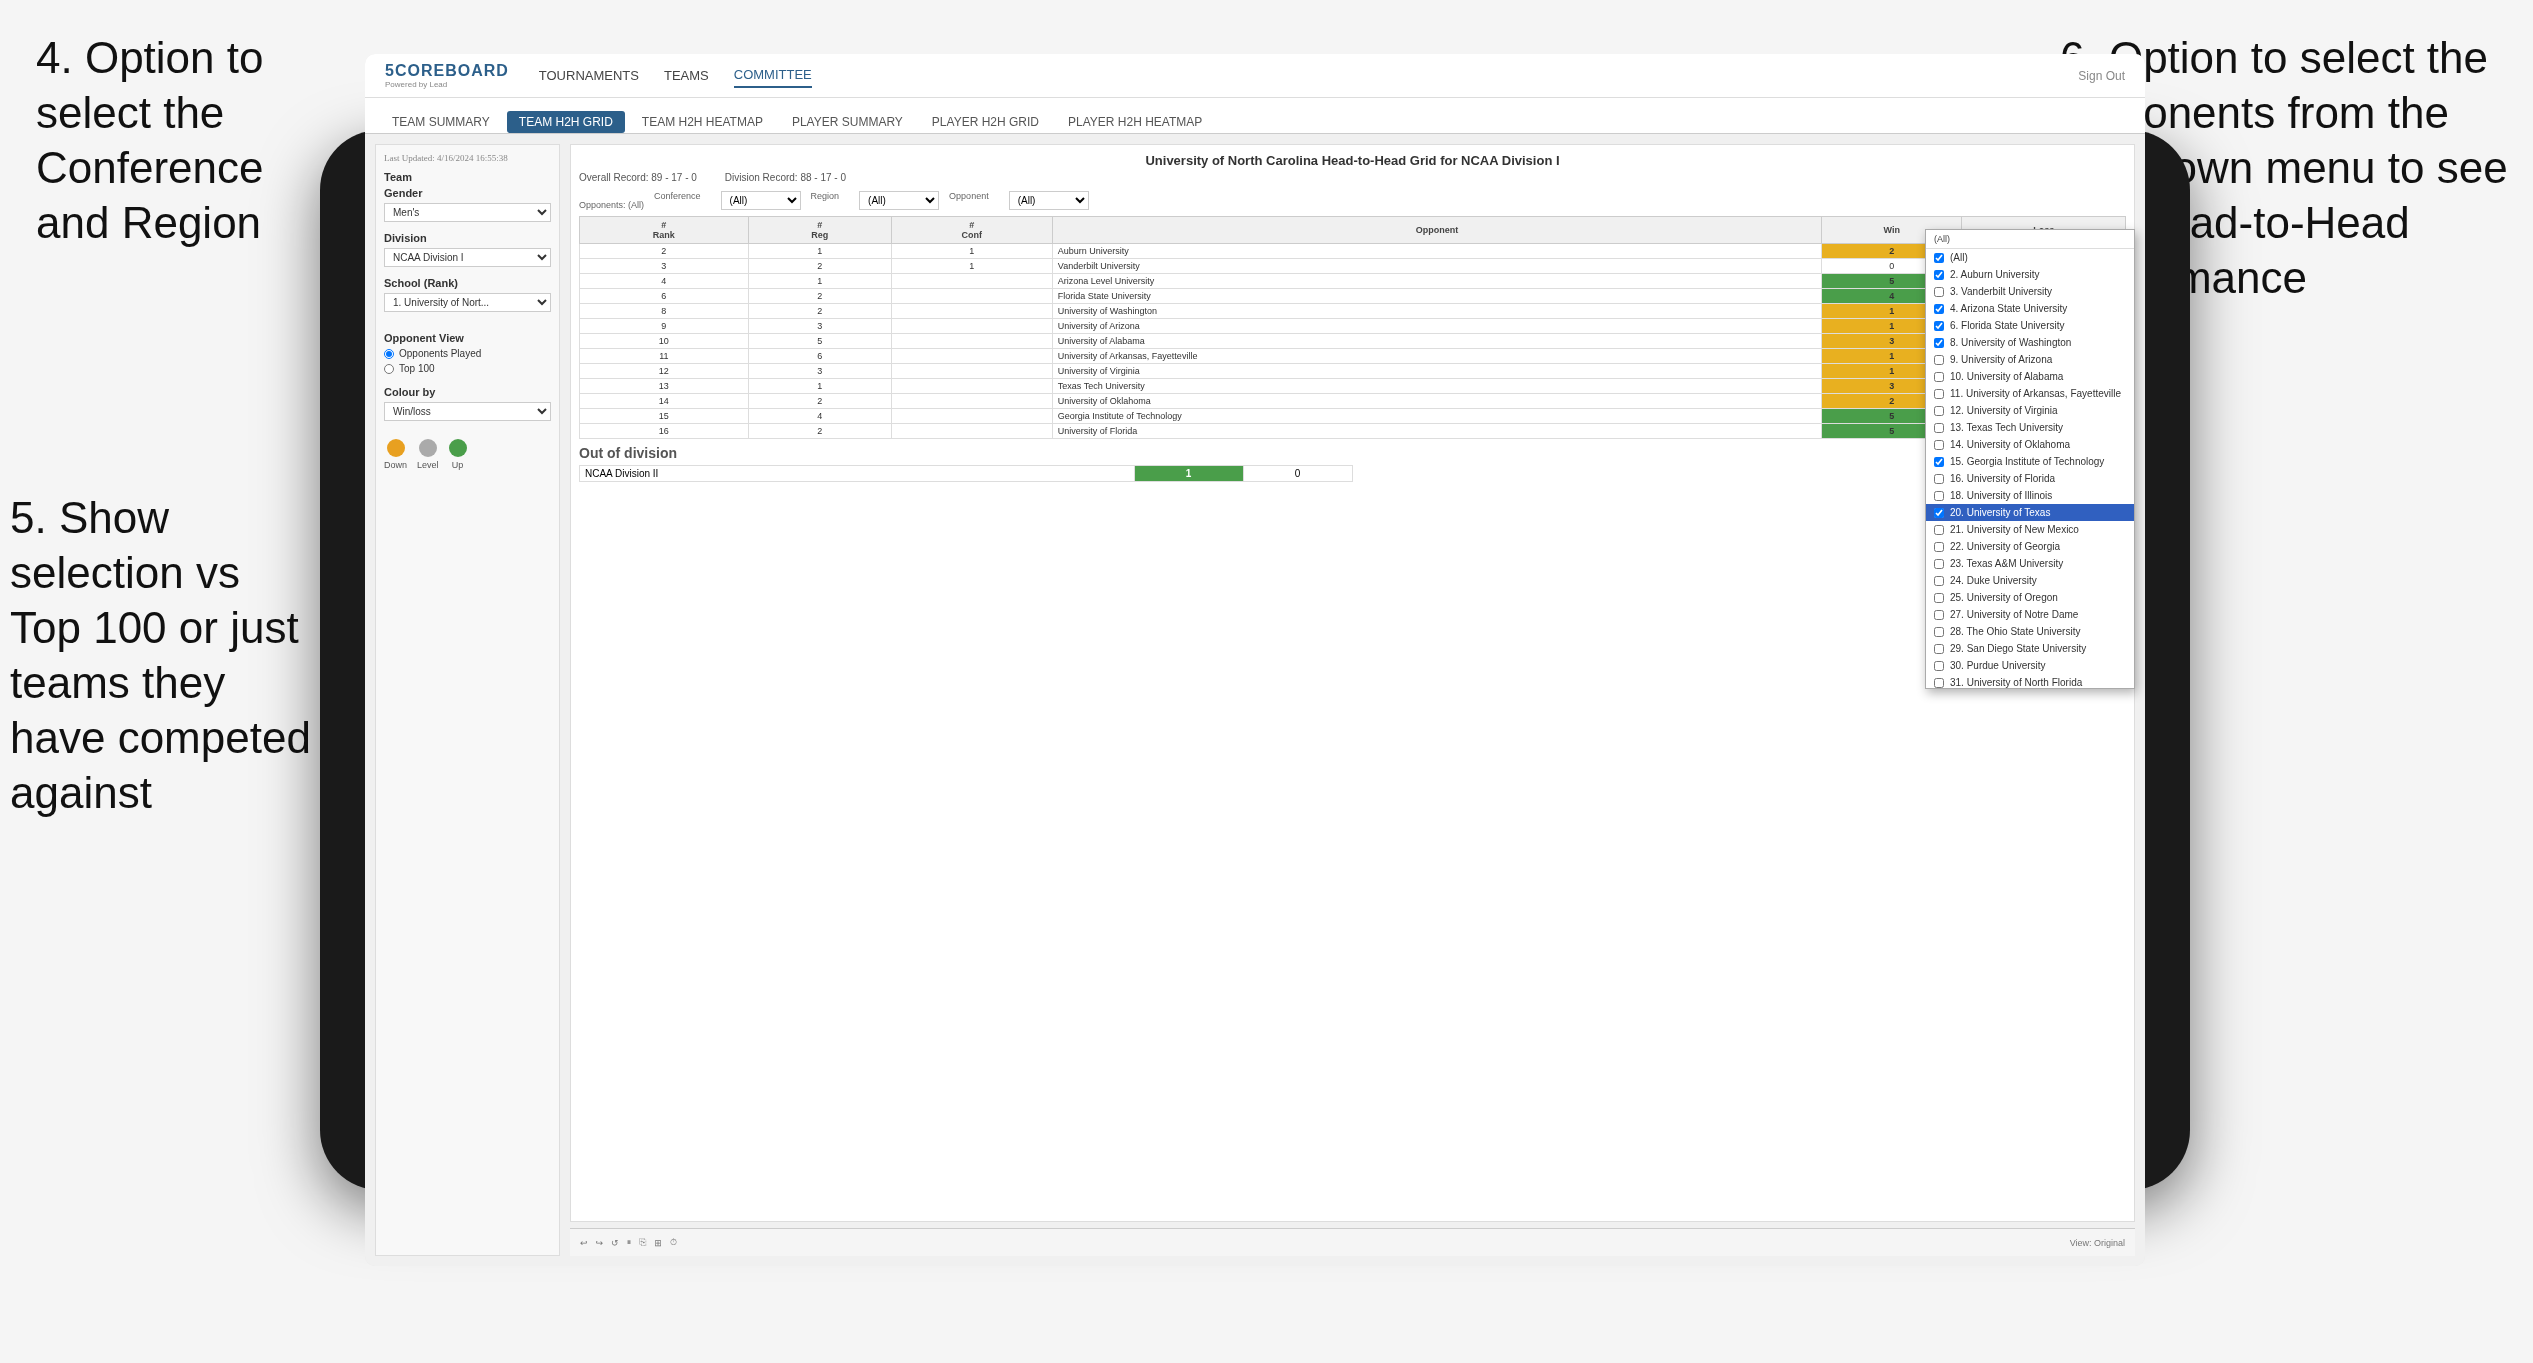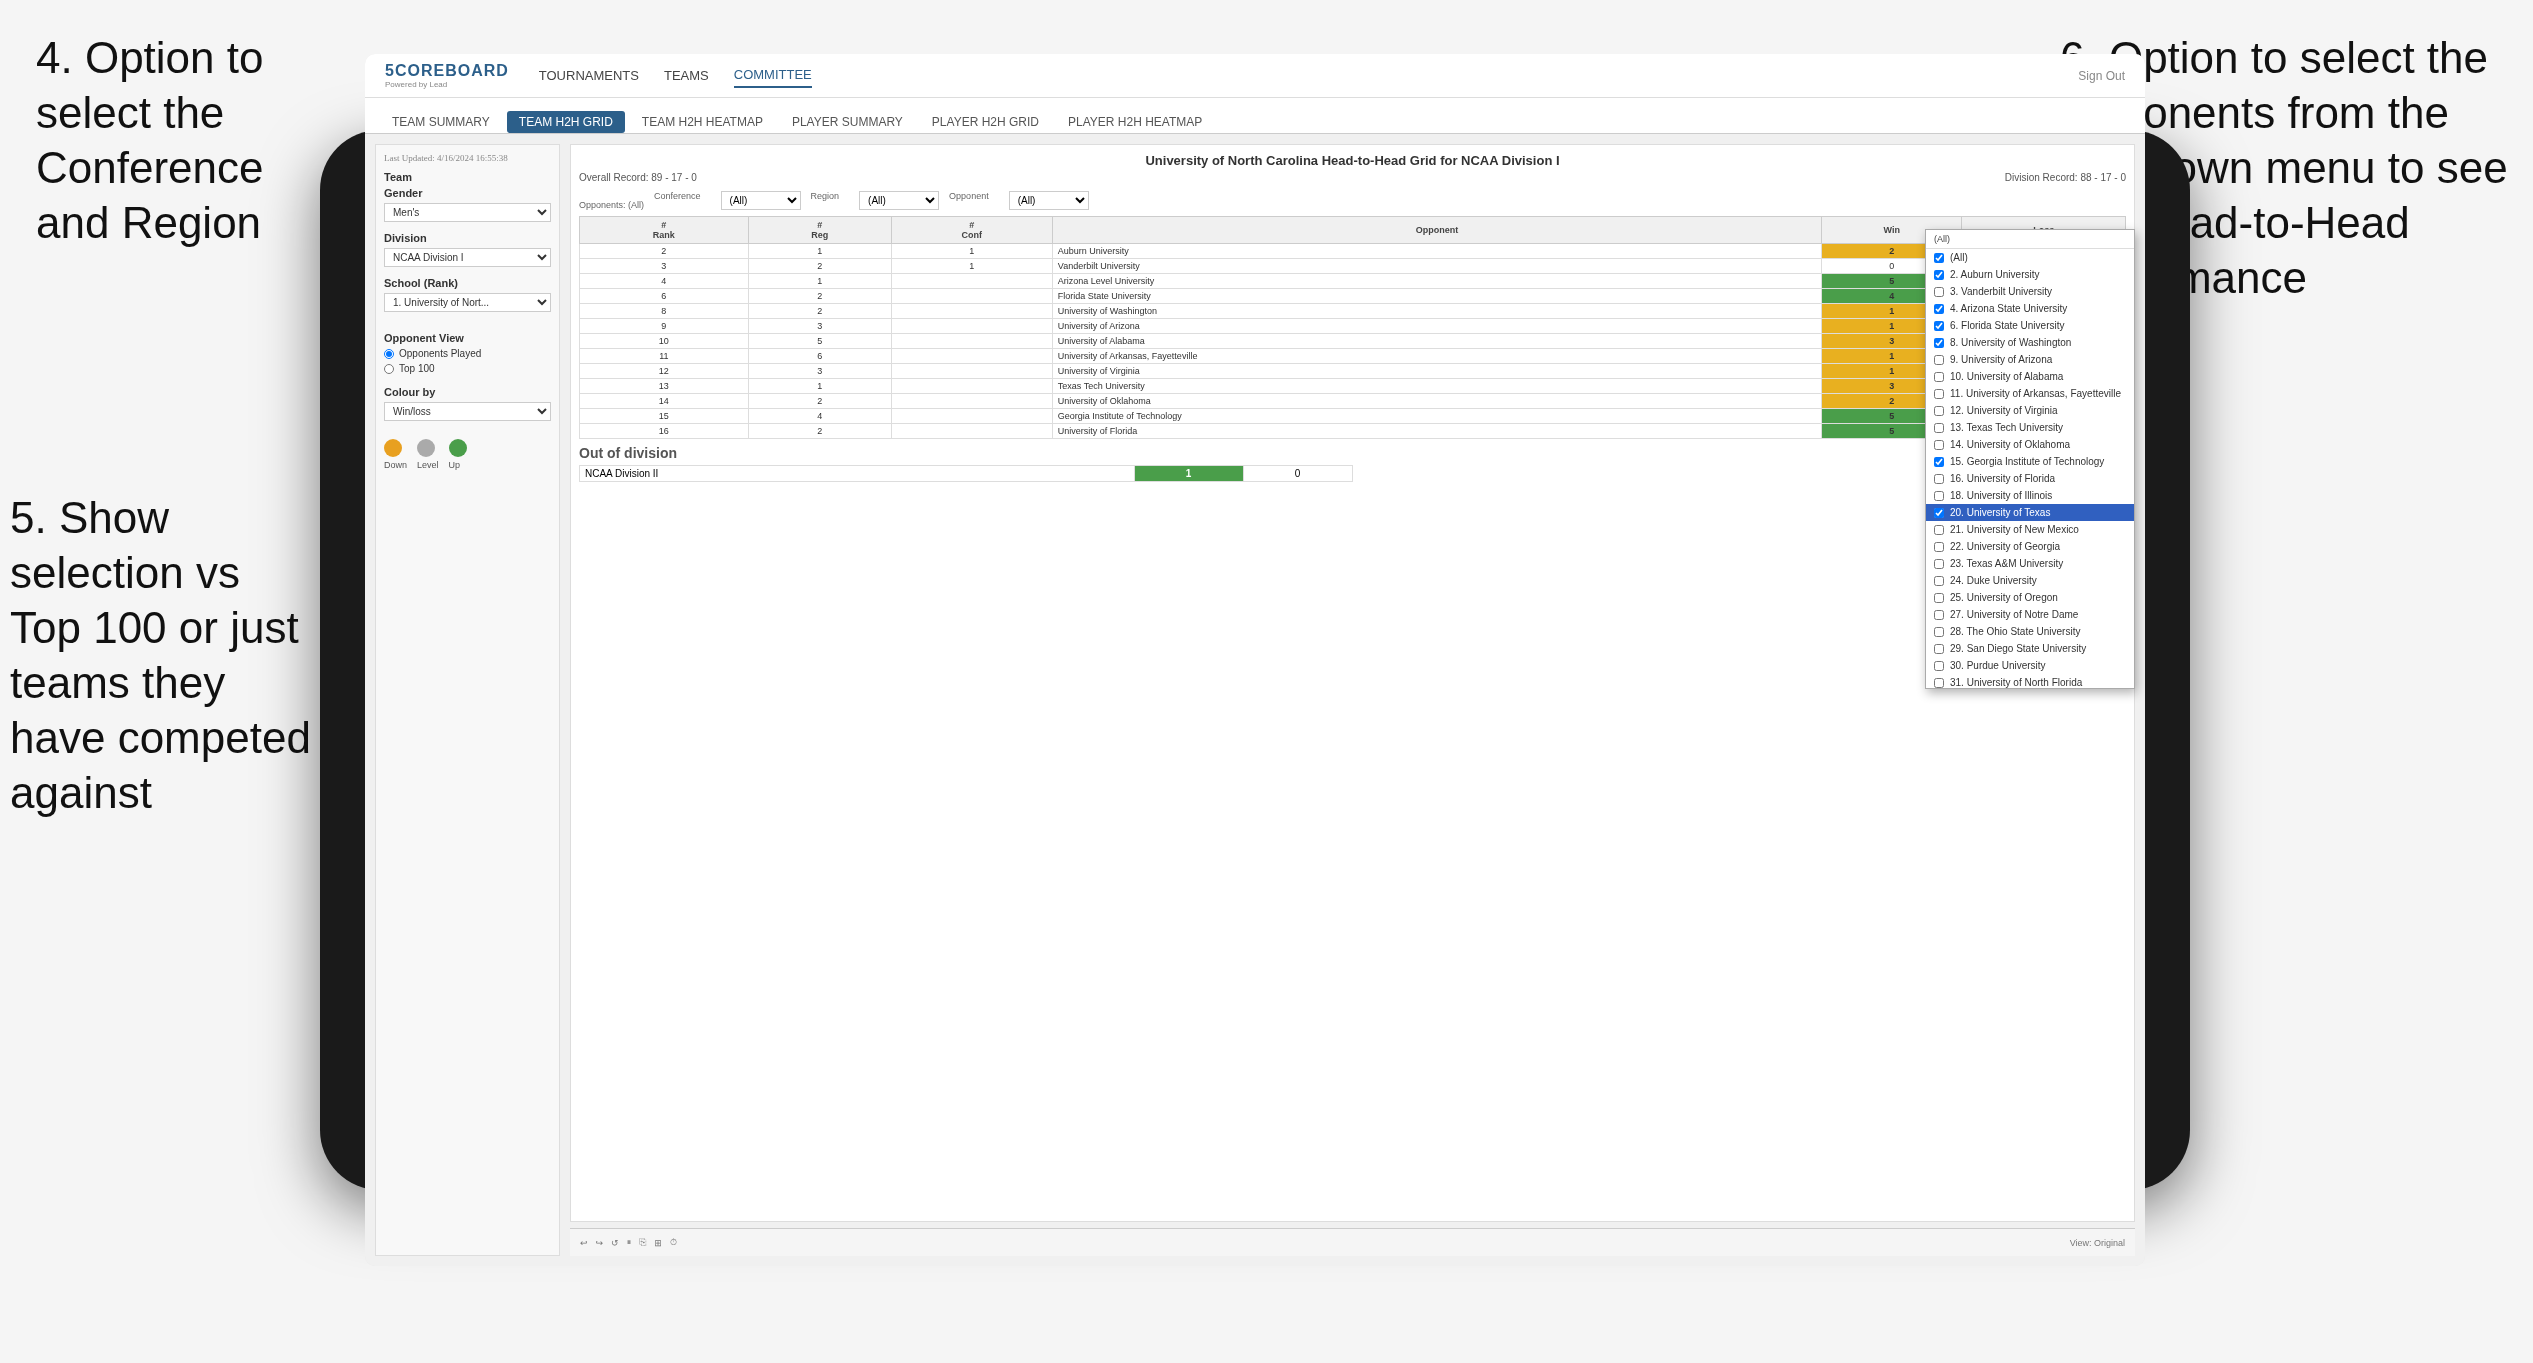--- a/index.html
+++ b/index.html
@@ -204,20 +204,21 @@
     .colour-circles {
       display: flex;
       gap: 10px;
       align-items: center;
       margin-top: 8px;
     }
 
     .circle-item {
       display: flex;
       flex-direction: column;
+      align-items: center;
       gap: 3px;
       font-size: 9px;
       color: #555;
     }
 
     .circle {
       width: 18px;
       height: 18px;
       border-radius: 50%;
     }
@@ -246,21 +247,20 @@
     .table-title {
       text-align: center;
       font-size: 13px;
       font-weight: bold;
       color: #333;
       margin-bottom: 4px;
     }
 
     .table-subtitle {
       display: flex;
-      justify-content: space-between;
       font-size: 10px;
       color: #555;
       margin-bottom: 8px;
       gap: 28px;
     }
 
     .filters-row {
       display: flex;
       gap: 10px;
       margin-bottom: 6px;

